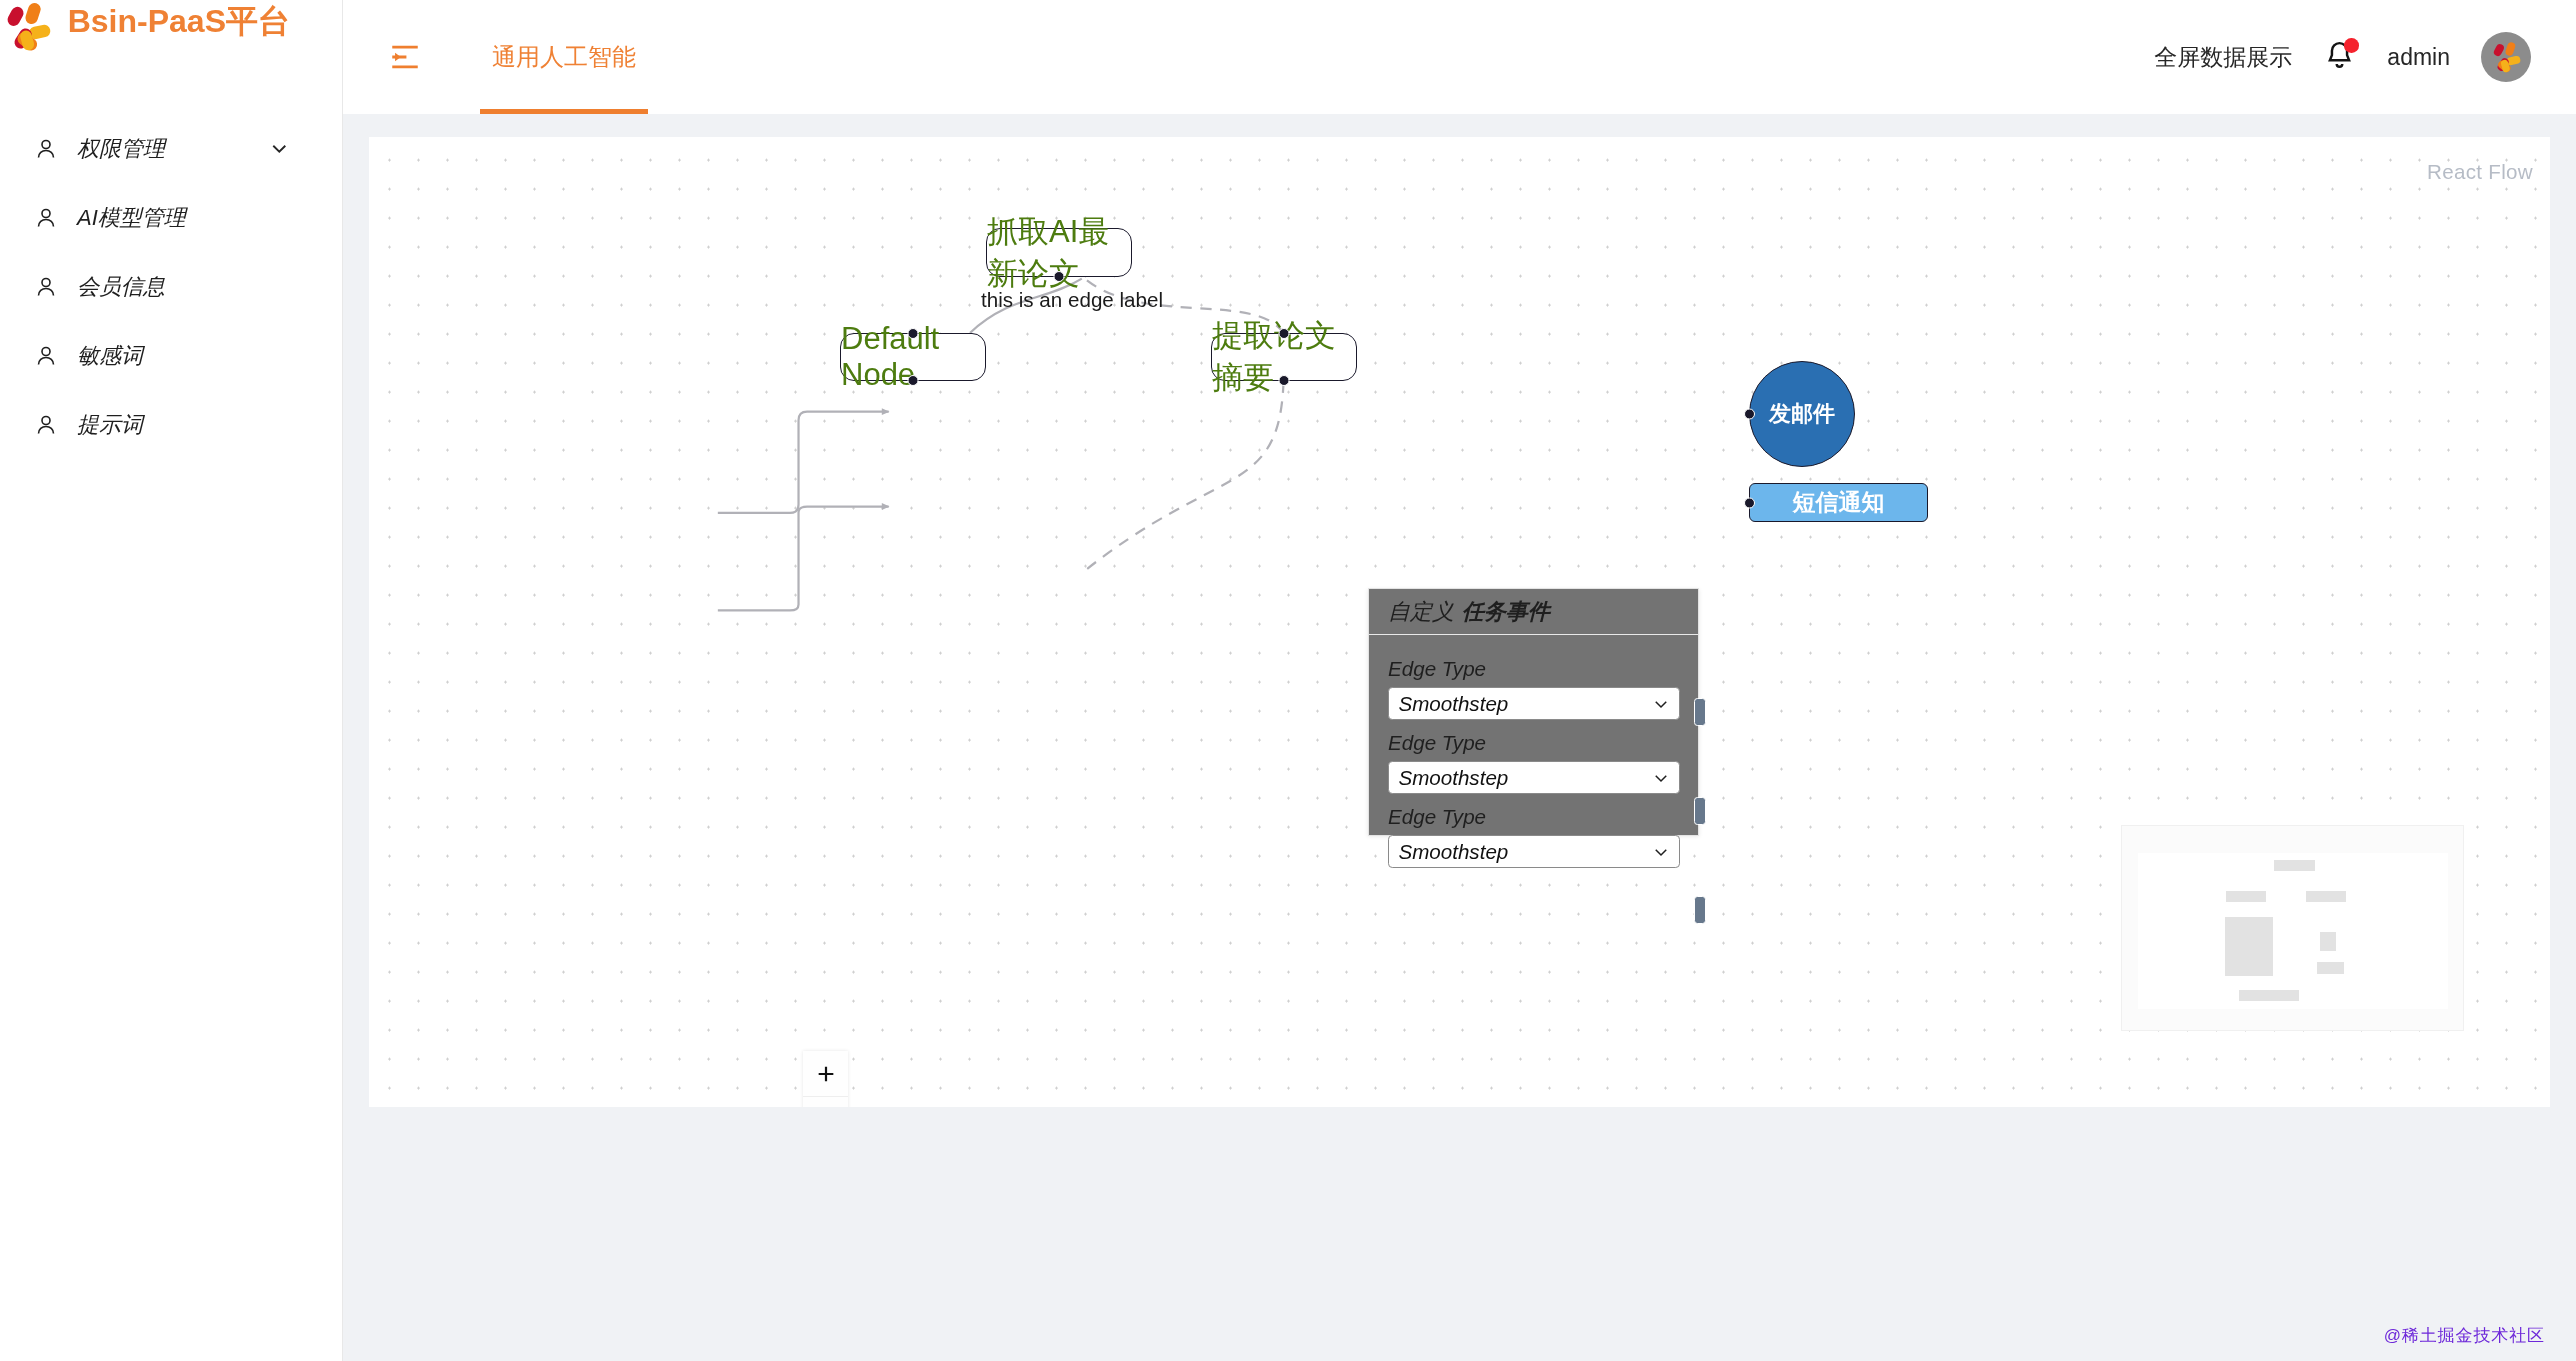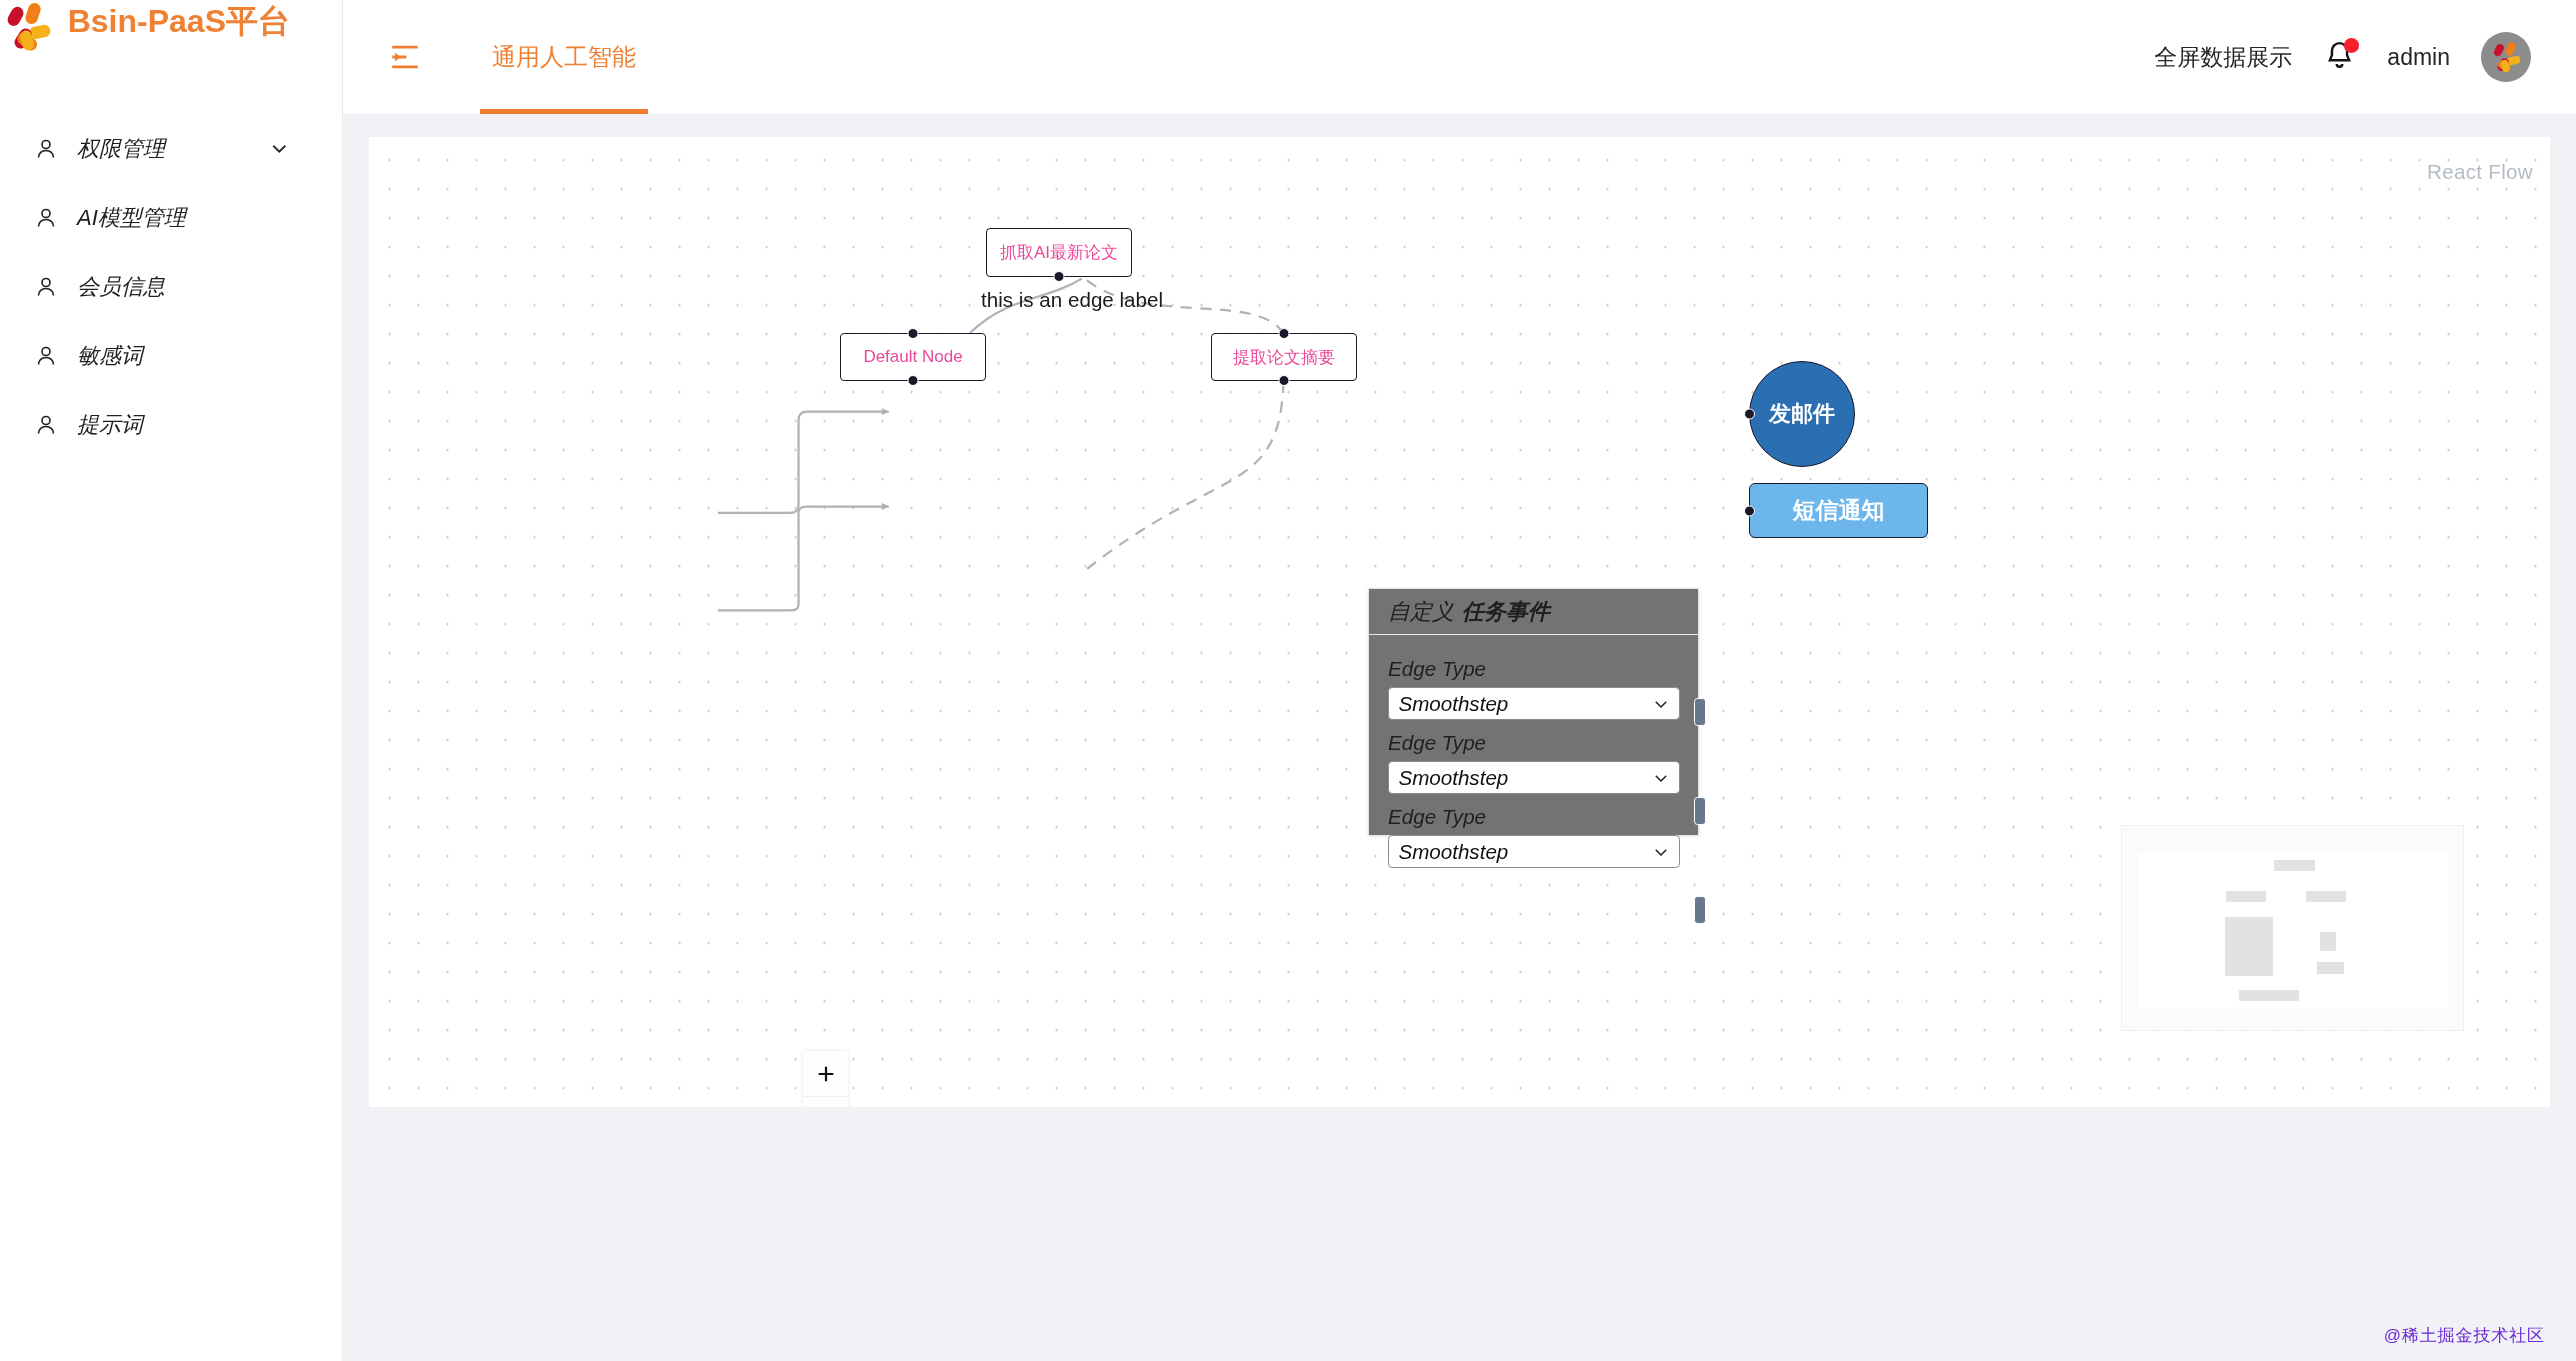--- a/index.html
+++ b/index.html
@@ -102,21 +102,21 @@
     letter-spacing: 0.3px;
   }
 
   
   .node {
     position: absolute; display: flex; align-items: center; justify-content: center;
     cursor: grab; user-select: none;
   }
   .node-default {
     background: #ffffff; border: 1.9px solid #1a192b;
-    border-radius: 4px; font-size: 17px; color: #ec4899;
+    border-radius: 14px; font-size: 31px; color: #4d7c0f;
   }
   .node-circle {
     border-radius: 50%; background: #2a6fb2; border: 1.9px solid #1a192b;
     color: #ffffff; font-size: 22px; font-weight: 700;
   }
   .node-blue {
     background: #6cb6ec; border: 1.9px solid #1a192b; border-radius: 6px;
     color: #ffffff; font-size: 23px; font-weight: 600;
   }
   .handle {
@@ -363,21 +363,21 @@
           <span>提取论文摘要</span>
           <span class="handle top"></span>
           <span class="handle bottom"></span>
         </div>
 
         <div class="node node-circle" style="left:1380px; top:224px; width:106px; height:106px;">
           <span>发邮件</span>
           <span class="handle left"></span>
         </div>
 
-        <div class="node node-blue" style="left:1380px; top:346px; width:179px; height:55px;">
+        <div class="node node-blue" style="left:1380px; top:346px; width:179px; height:39px;">
           <span>短信通知</span>
           <span class="handle left"></span>
         </div>
 
         <div id="react-flow-attr">React Flow</div>
       </div>
 
       <div id="props-panel" style="left:999px; top:451px;">
         <div id="props-header">
           <span>自定义</span>

